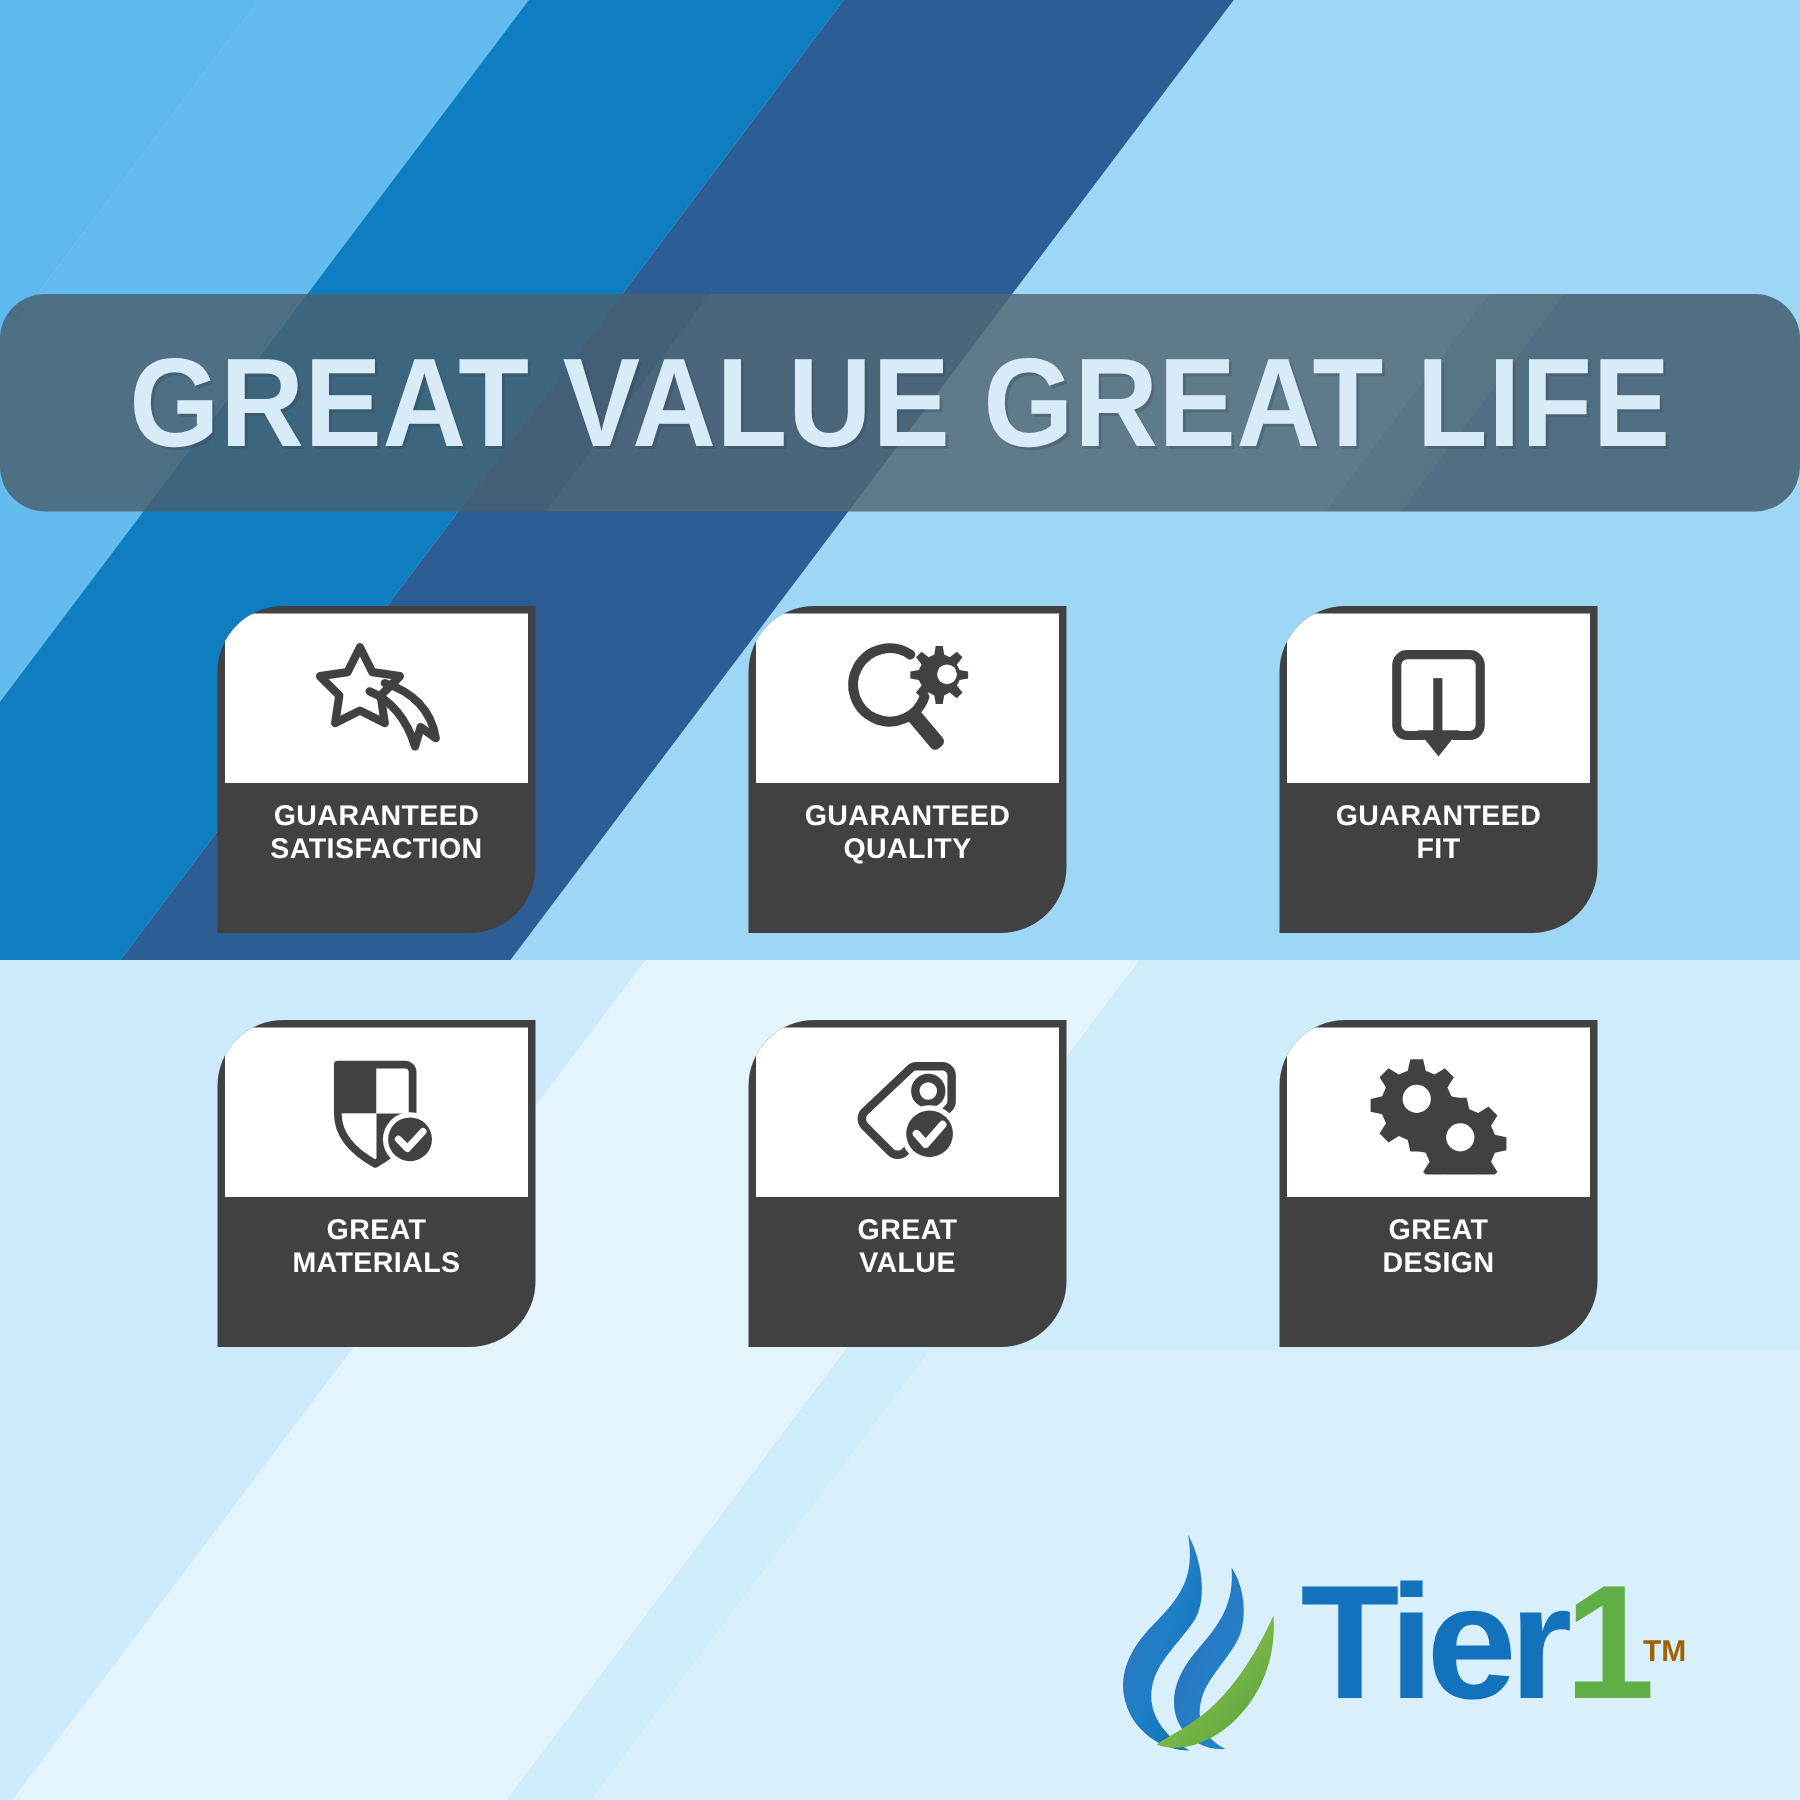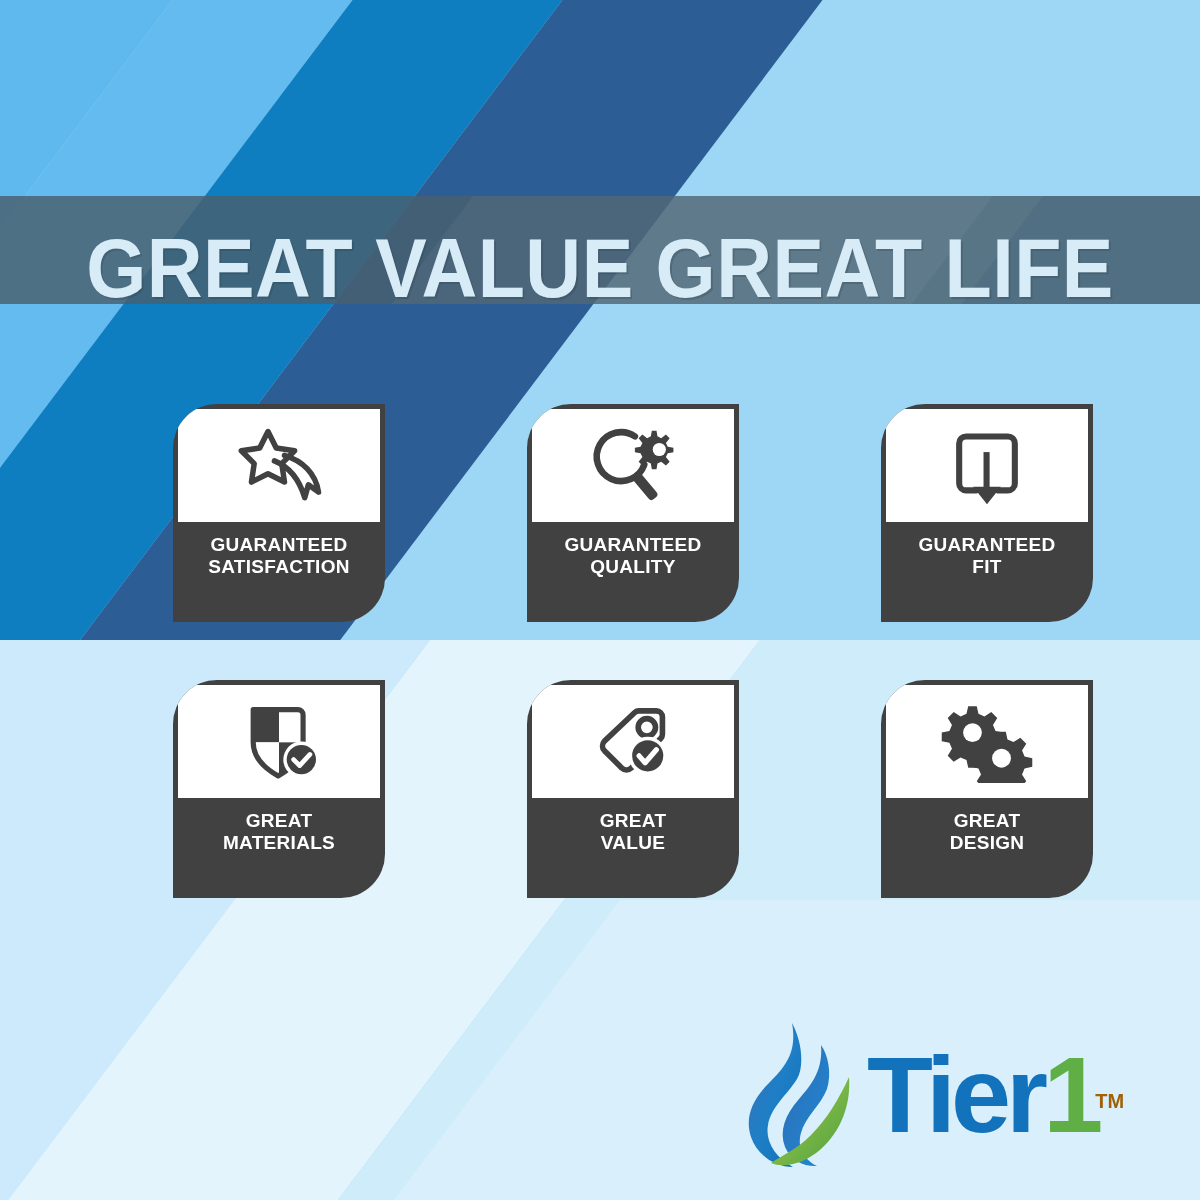--- a/index.html
+++ b/index.html
@@ -16,23 +16,24 @@
   .stripe{
     position:absolute;
     top:-700px;
     height:2700px;
     transform:skewX(-37deg);
     transform-origin:top left;
   }
 
   
   .banner{
-    position:absolute;left:0;top:196px;width:1200px;height:108px;
+    position:absolute;left:0;top:196px;width:1200px;height:145px;
     background:rgba(72,95,110,0.82);
     overflow:hidden;
+    border-radius:30px;
   }
   .banner-sheen{
     position:absolute;top:-200px;height:700px;width:520px;left:360px;
     background:rgba(255,255,255,0.045);
     transform:skewX(-37deg);
   }
   .banner-sheen2{
     position:absolute;top:-200px;height:700px;width:300px;left:930px;
     background:rgba(20,60,100,0.10);
     transform:skewX(-37deg);
@@ -63,21 +64,20 @@
     padding-left:10px;
     box-sizing:border-box;
   }
   .badge{
     position:relative;
     width:212px;height:218px;
     background:#414141;
     border-radius:44px 0 44px 0;
     overflow:hidden;
     box-sizing:border-box;
-    margin-left:28px;
   }
   .badge-icon{
     position:absolute;left:5px;top:5px;
     width:202px;height:113px;
     background:#FFFFFF;
     display:flex;align-items:center;justify-content:center;
     overflow:hidden;
   }
   .badge-icon svg{display:block;}
   .badge-label{

